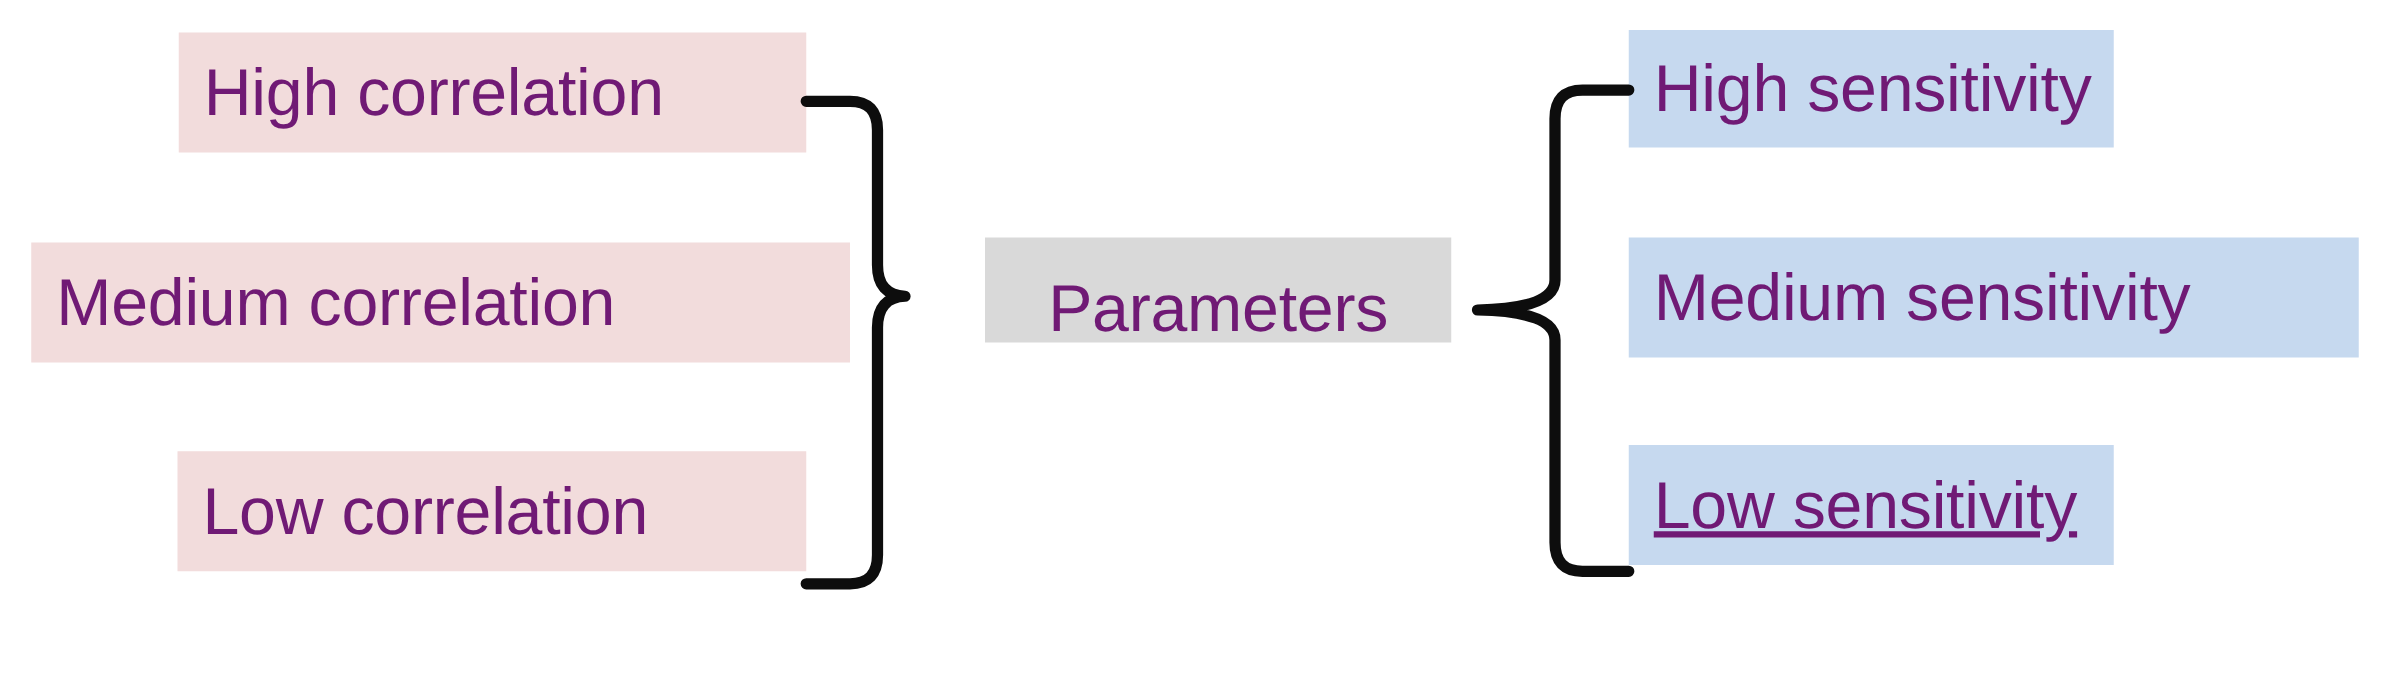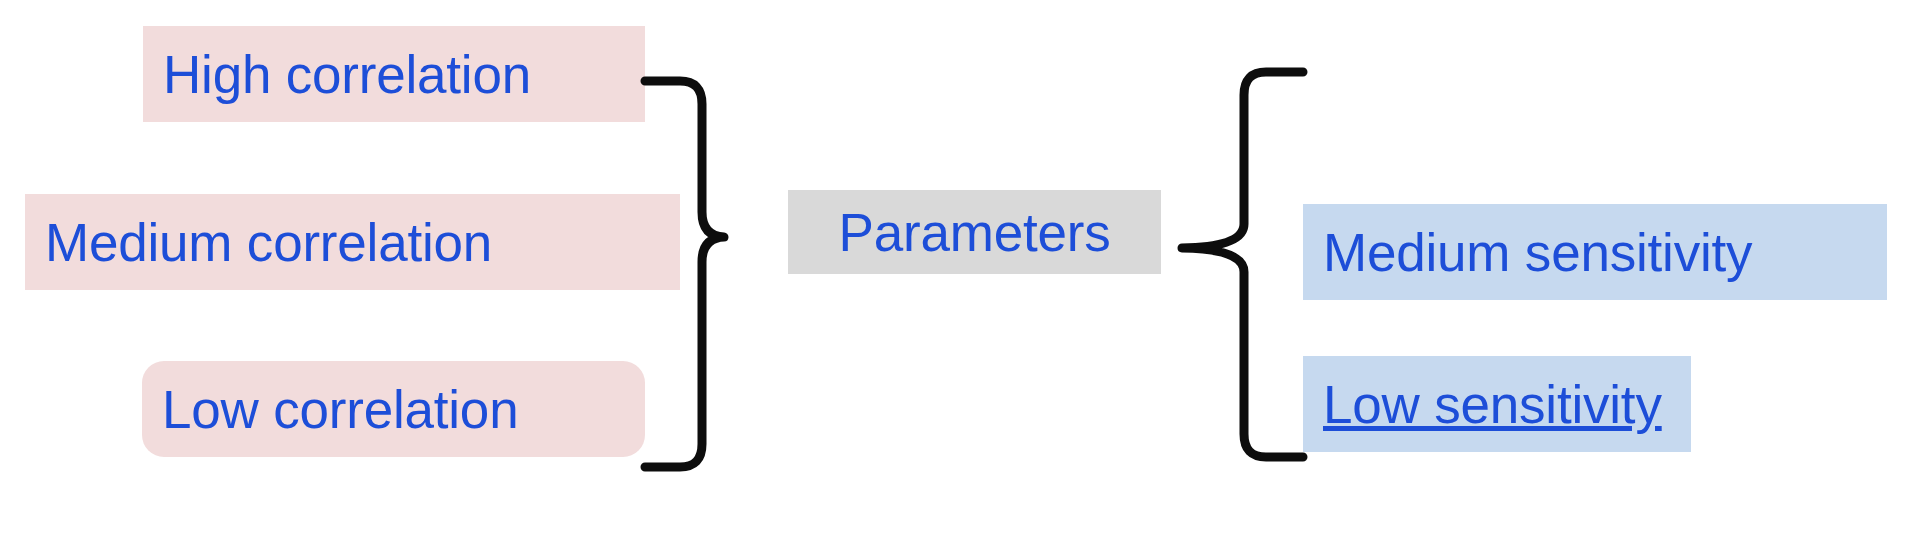--- a/index.html
+++ b/index.html
@@ -15,21 +15,21 @@
     width: 1911px;
     height: 553px;
     background: #ffffff;
     overflow: hidden;
   }
   .node {
     position: absolute;
     display: flex;
     align-items: center;
     box-sizing: border-box;
-    color: #1d4ed8;
+    color: #701a75;
     font-size: 53px;
     line-height: 1;
     letter-spacing: -0.2px;
     white-space: nowrap;
     font-weight: 400;
   }
   .node-left  { justify-content: flex-start; padding-left: 20px; }
   .node-center{ justify-content: center; }
 
   
@@ -37,38 +37,37 @@
     left: 143px; top: 26px; width: 502px; height: 96px;
     background: #f2dcdc;
   }
   .n-med-corr {
     left: 25px; top: 194px; width: 655px; height: 96px;
     background: #f2dcdc;
   }
   .n-low-corr {
     left: 142px; top: 361px; width: 503px; height: 96px;
     background: #f2dcdc;
-    border-radius: 22px;
   }
 
   
   .n-params {
     left: 788px; top: 190px; width: 373px; height: 84px;
     background: #d9d9d9;
+    align-items: flex-end;
   }
 
   
   .n-high-sens {
     left: 1303px; top: 24px; width: 388px; height: 94px;
     background: #c6d9ef;
   }
   .n-med-sens {
     left: 1303px; top: 190px; width: 584px; height: 96px;
     background: #c6d9ef;
-    margin-top: 14px;
   }
   .n-low-sens {
     left: 1303px; top: 356px; width: 388px; height: 96px;
     background: #c6d9ef;
     text-decoration: underline;
   }
 
   .brace-svg {
     position: absolute;
     left: 0; top: 0;
@@ -99,20 +98,23 @@
   </div>
 
   <div class="node node-left n-low-corr">
     <span>Low correlation</span>
   </div>
 
   <div class="node node-center n-params">
     <span>Parameters</span>
   </div>
 
+  <div class="node node-left n-high-sens">
+    <span>High sensitivity</span>
+  </div>
 
   <div class="node node-left n-med-sens">
     <span>Medium sensitivity</span>
   </div>
 
   <div class="node node-left n-low-sens">
     <span>Low sensitivity</span>
   </div>
 
   <svg class="brace-svg" viewBox="0 0 1911 553">

